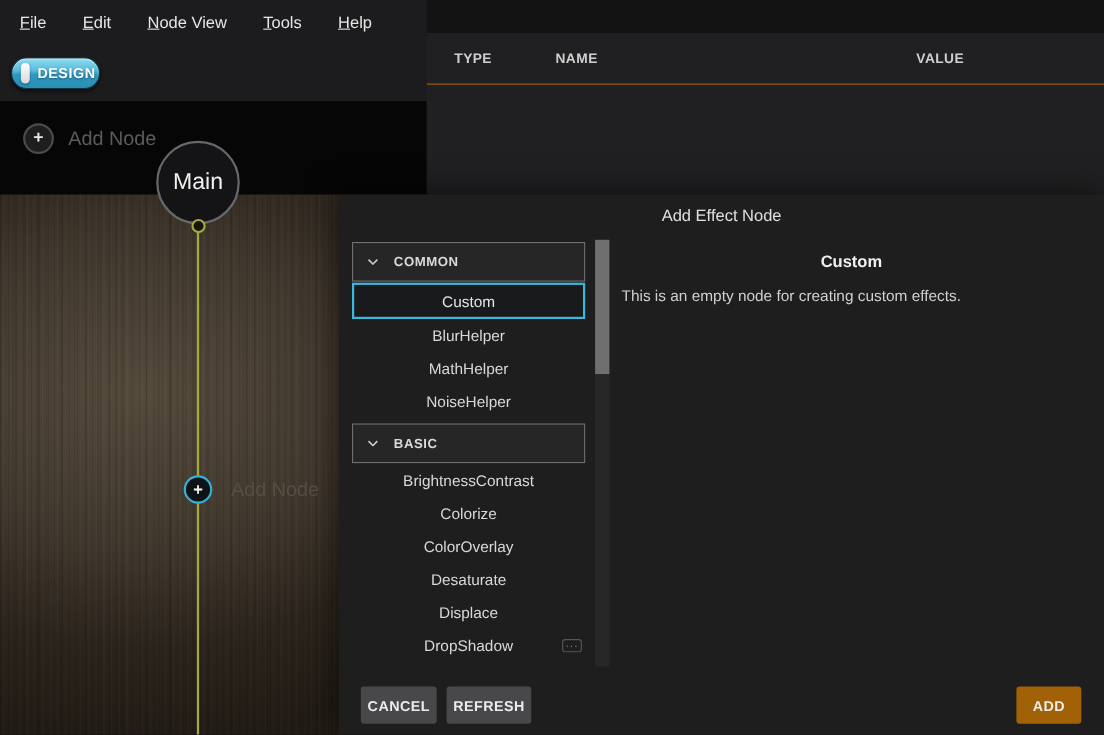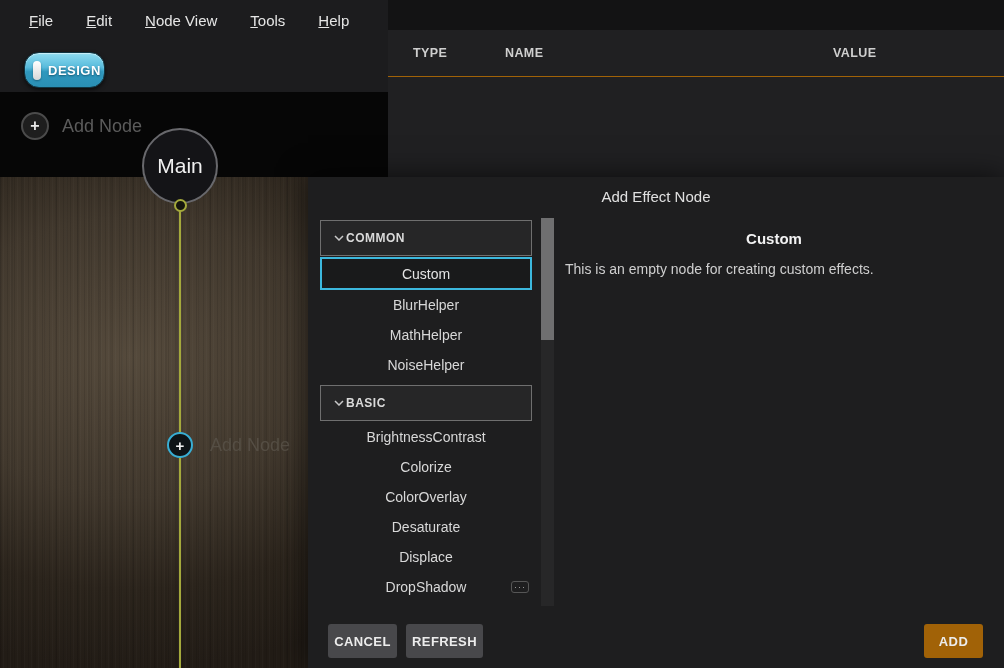--- a/index.html
+++ b/index.html
@@ -6,27 +6,27 @@
   html,body { background:#101010; }
   .app {
     position:relative; width:1004px; height:668px; overflow:hidden;
     background:#1c1c1e; font-family:"Liberation Sans", sans-serif;
     -webkit-font-smoothing:antialiased;
   }
   .abs { position:absolute; }
 
   
   .menubar { left:0; top:0; width:388px; height:40px; display:flex; align-items:center;
-    padding-left:29px; gap:33px; background:#1c1c1e; }
+    padding-left:18px; gap:33px; background:#1c1c1e; }
   .menu-item { display:inline-block; font-size:15px; color:#e6e6e6; cursor:default; }
   .menu-item::first-letter { text-decoration:underline; }
 
   
   .toolbar { left:0; top:40px; width:388px; height:52px; background:#1c1c1e; }
-  .design-toggle { position:absolute; left:24px; top:12px; width:81px; height:36px;
+  .design-toggle { position:absolute; left:10px; top:12px; width:81px; height:29px;
     border-radius:15px; border:1px solid #0f3542;
     background:linear-gradient(180deg,#8edcf0 0%,#58bbdc 42%,#2f98be 55%,#2a8fb4 100%);
     box-shadow:0 2px 4px rgba(0,0,0,.6), inset 0 1px 1px rgba(255,255,255,.55);
     display:flex; align-items:center; cursor:pointer; }
   .design-knob { width:8px; height:19px; margin-left:8px; border-radius:4px;
     background:linear-gradient(180deg,#ffffff,#d8d8d8);
     box-shadow:0 1px 2px rgba(0,20,30,.4); }
   .design-label { margin-left:7px; font-size:13px; font-weight:bold; color:#ffffff;
     letter-spacing:.5px; text-shadow:0 1px 2px rgba(0,40,60,.55); }
   .tb-icon { position:absolute; cursor:pointer; }
@@ -71,21 +71,21 @@
     color:#cfcfcf; letter-spacing:.4px; }
   .rp-col.c0 { left:25px; } .rp-col.c1 { left:117px; } .rp-col.c2 { left:445px; }
 
   
   .dialog { left:308px; top:177px; width:696px; height:491px; background:#1e1e1f;
     box-shadow:0 0 28px rgba(0,0,0,.65); }
   .dlg-title { position:absolute; left:0; top:11px; width:100%; text-align:center;
     font-size:15px; color:#e0e0e0; }
   .effect-list { position:absolute; left:12px; top:43px; width:212px; }
   .section-header { height:36px; border:1px solid #6f6f6f; background:#262627;
-    display:flex; align-items:center; padding-left:13px; gap:2px;
+    display:flex; align-items:center; padding-left:13px; gap:14px;
     margin-bottom:1px; cursor:pointer; }
   .section-header + .section-header, .item + .section-header { margin-top:5px; }
   .section-label { font-size:12px; font-weight:bold; color:#dadada; letter-spacing:.5px; }
   .item { position:relative; height:30px; display:flex; align-items:center;
     justify-content:center; font-size:14px; color:#d8d8d8; cursor:pointer; }
   .item.selected { height:33px; border:2px solid #3cb8de; background:#191a1b;
     color:#e4e4e4; }
   .ellipsis-badge { position:absolute; right:3px; top:9px; width:18px; height:12px;
     border:1px solid #565656; border-radius:3px; color:#a6a6a6; font-size:9px;
     line-height:10px; text-align:center; letter-spacing:1px; cursor:pointer; }

